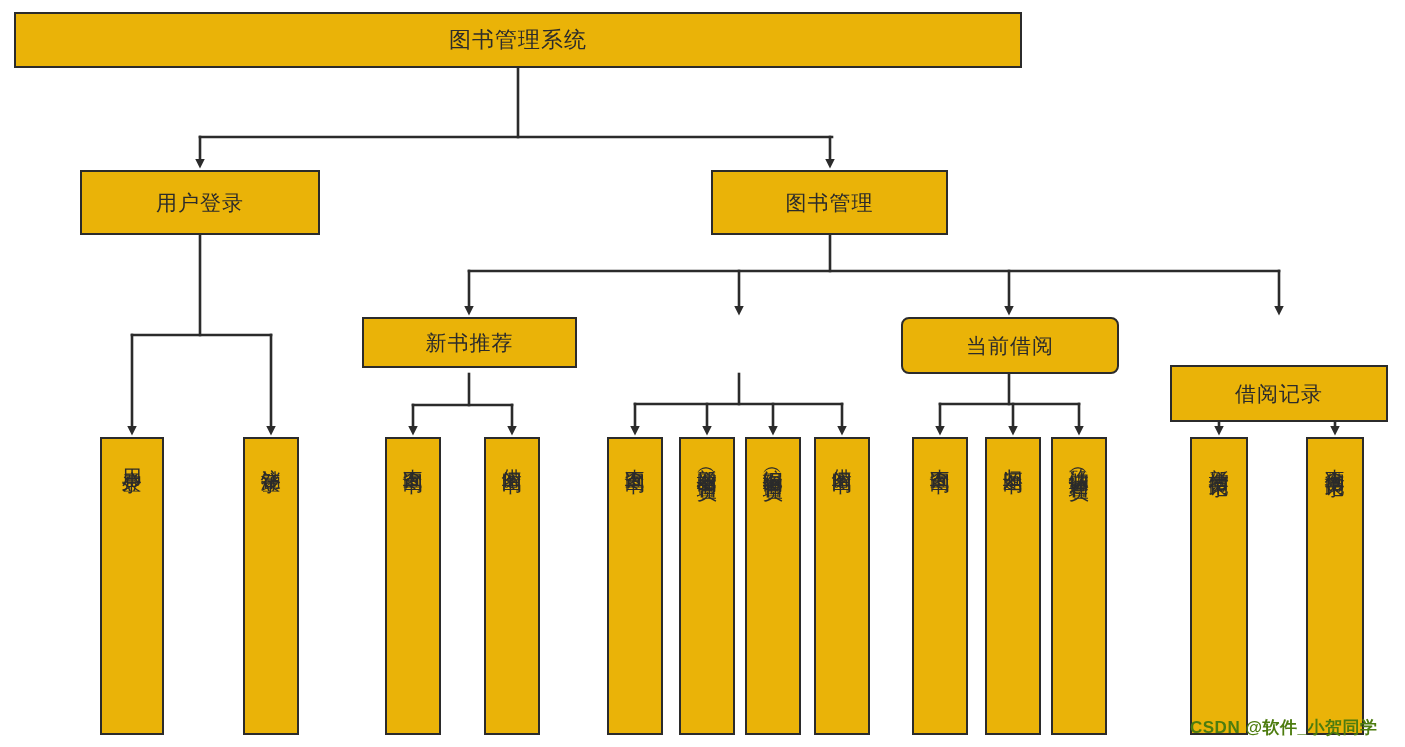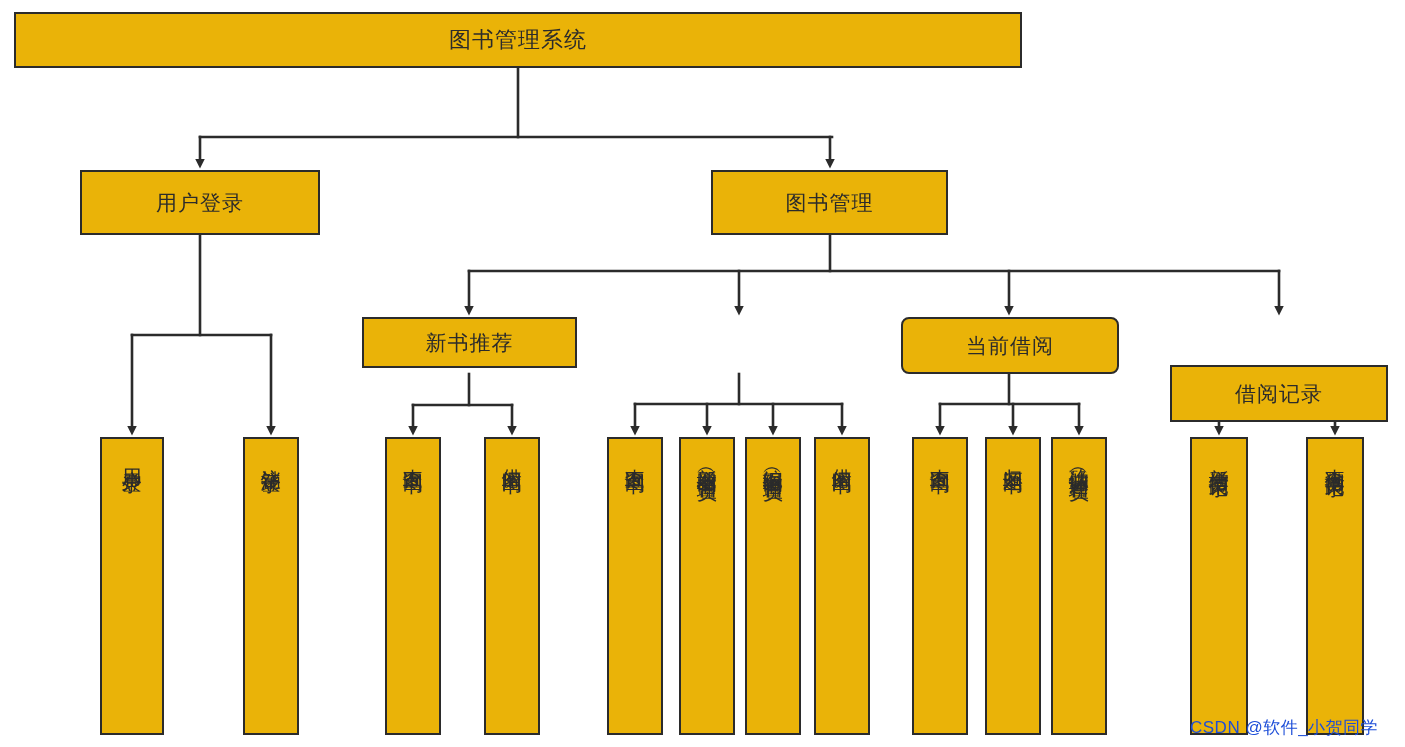--- a/index.html
+++ b/index.html
@@ -56,23 +56,24 @@
     line-height: 1.22;
     letter-spacing: 2px;
     white-space: nowrap;
     color: #2b2b2b;
   }
   .watermark {
     position: absolute;
     left: 1190px;
     top: 716px;
     font-size: 17px;
-    color: #1d4ed8;
+    color: #4d7c0f;
     white-space: nowrap;
     letter-spacing: 0.5px;
+    font-weight: bold;
   }
 </style>
 </head>
 <body>
 
 <div id="canvas">
 
   <svg id="wires" viewBox="0 0 1405 747" xmlns="http://www.w3.org/2000/svg">
     <defs>
       <marker id="arrow" markerWidth="12" markerHeight="12" refX="1.5" refY="5" orient="auto" markerUnits="userSpaceOnUse">

